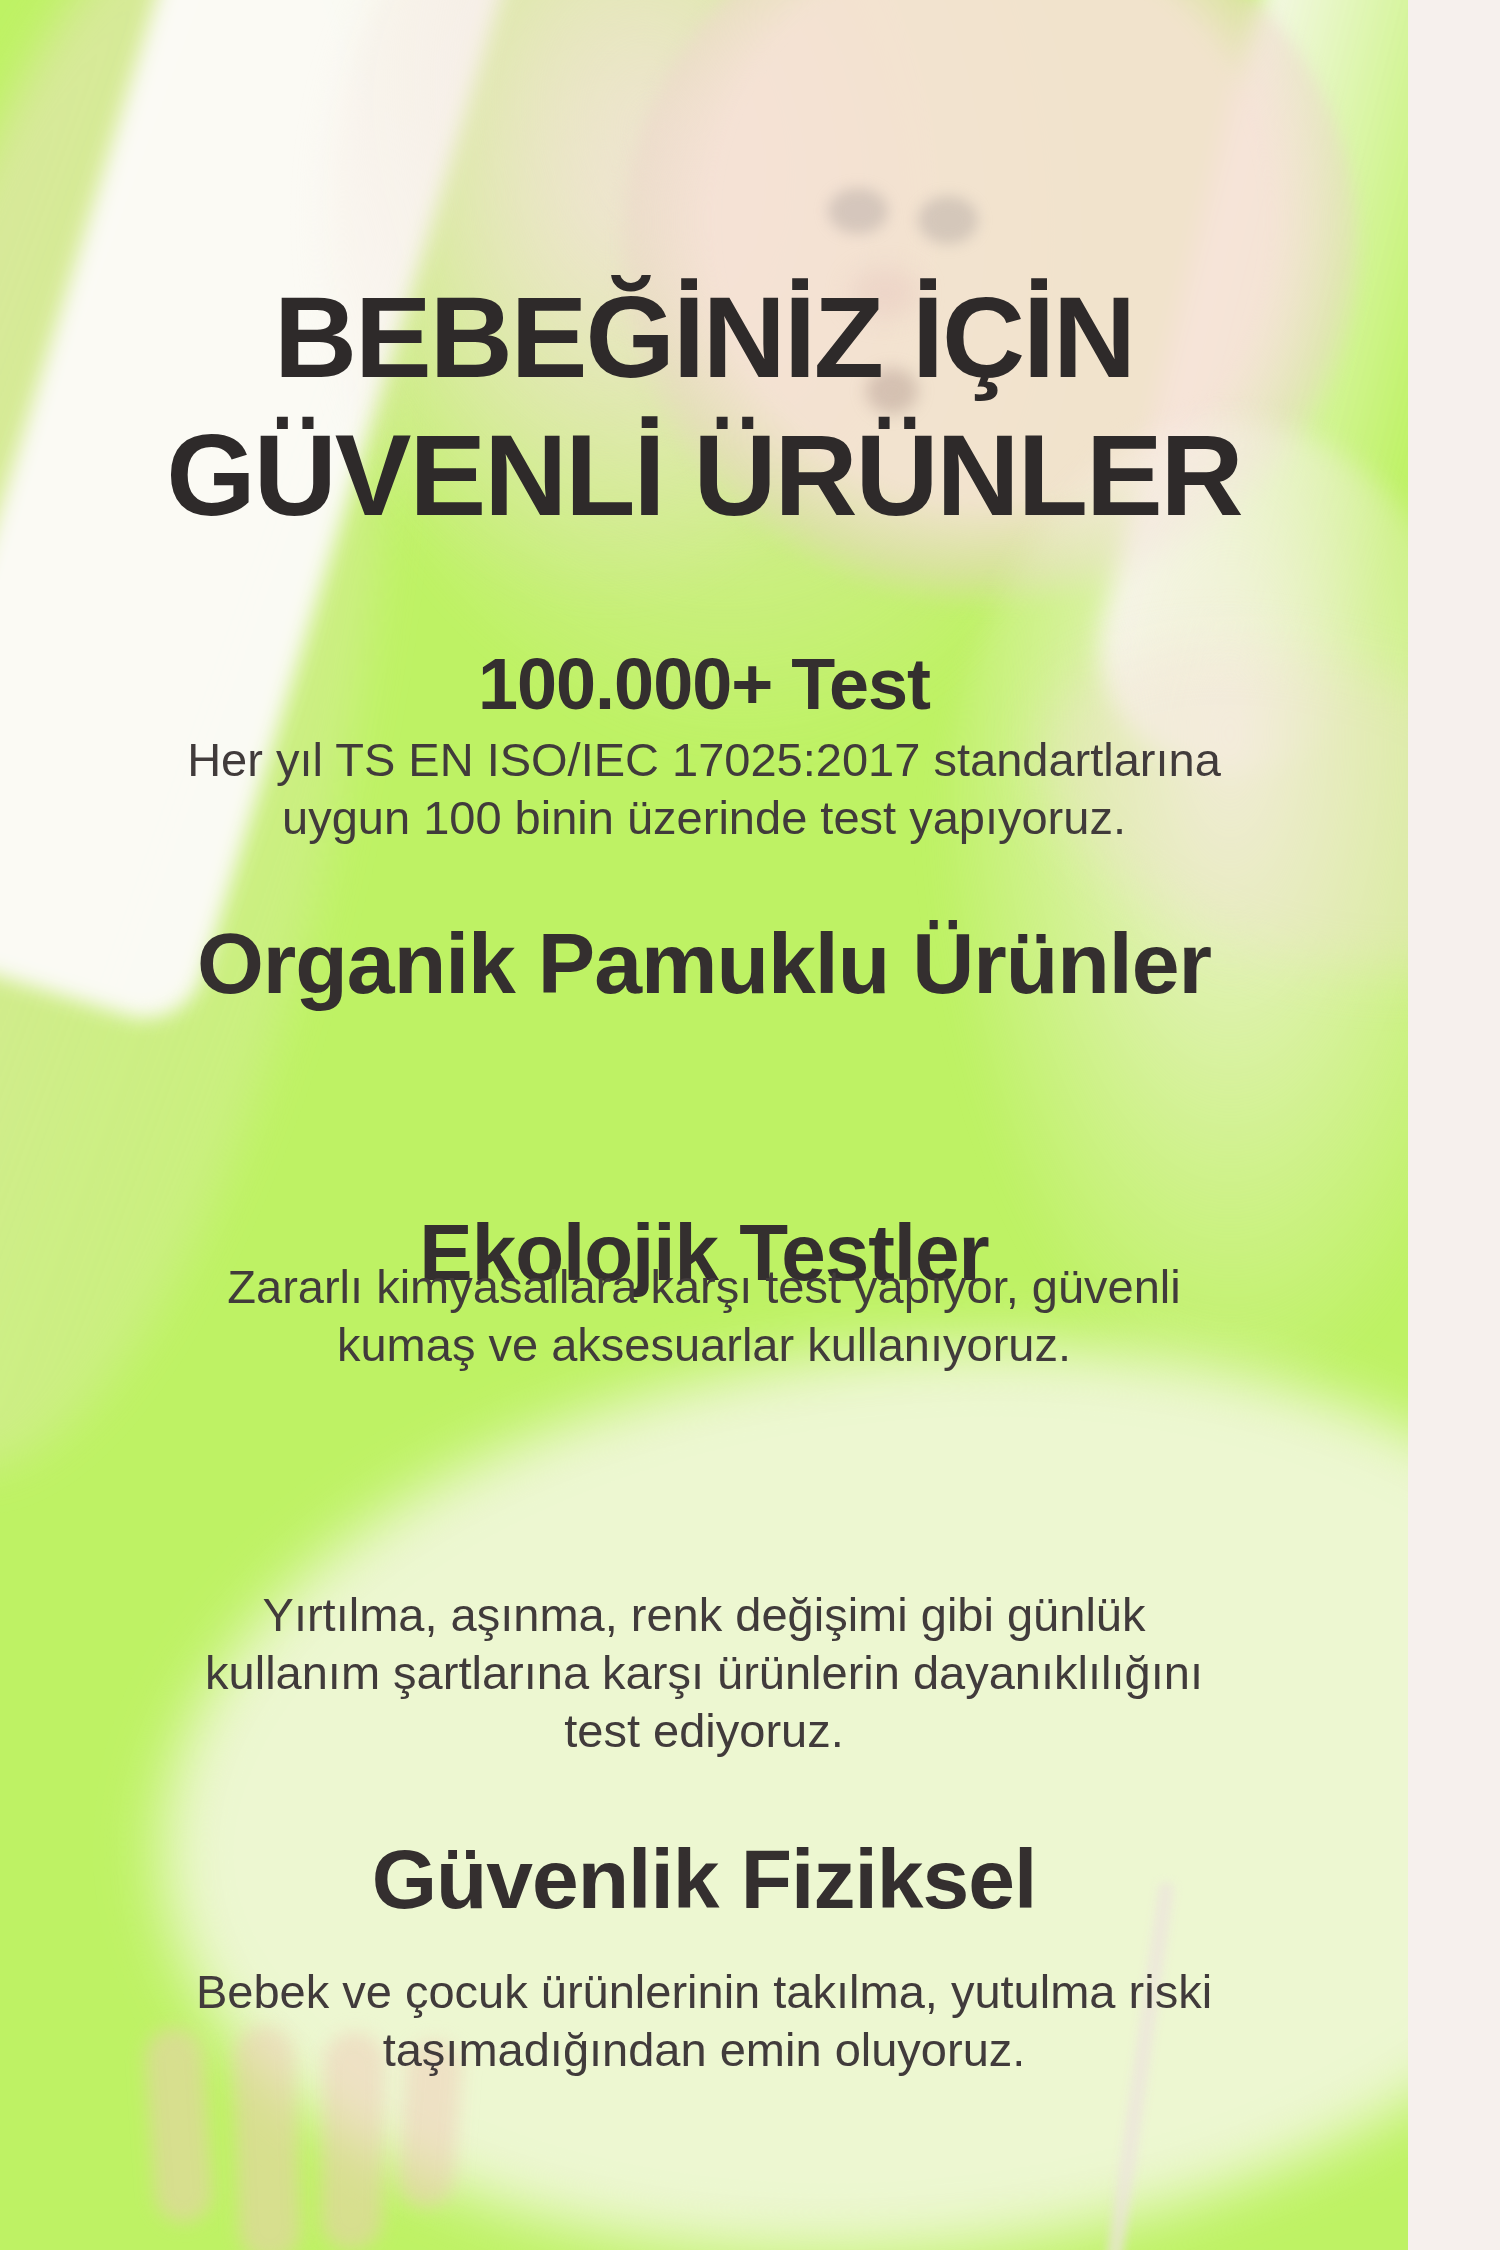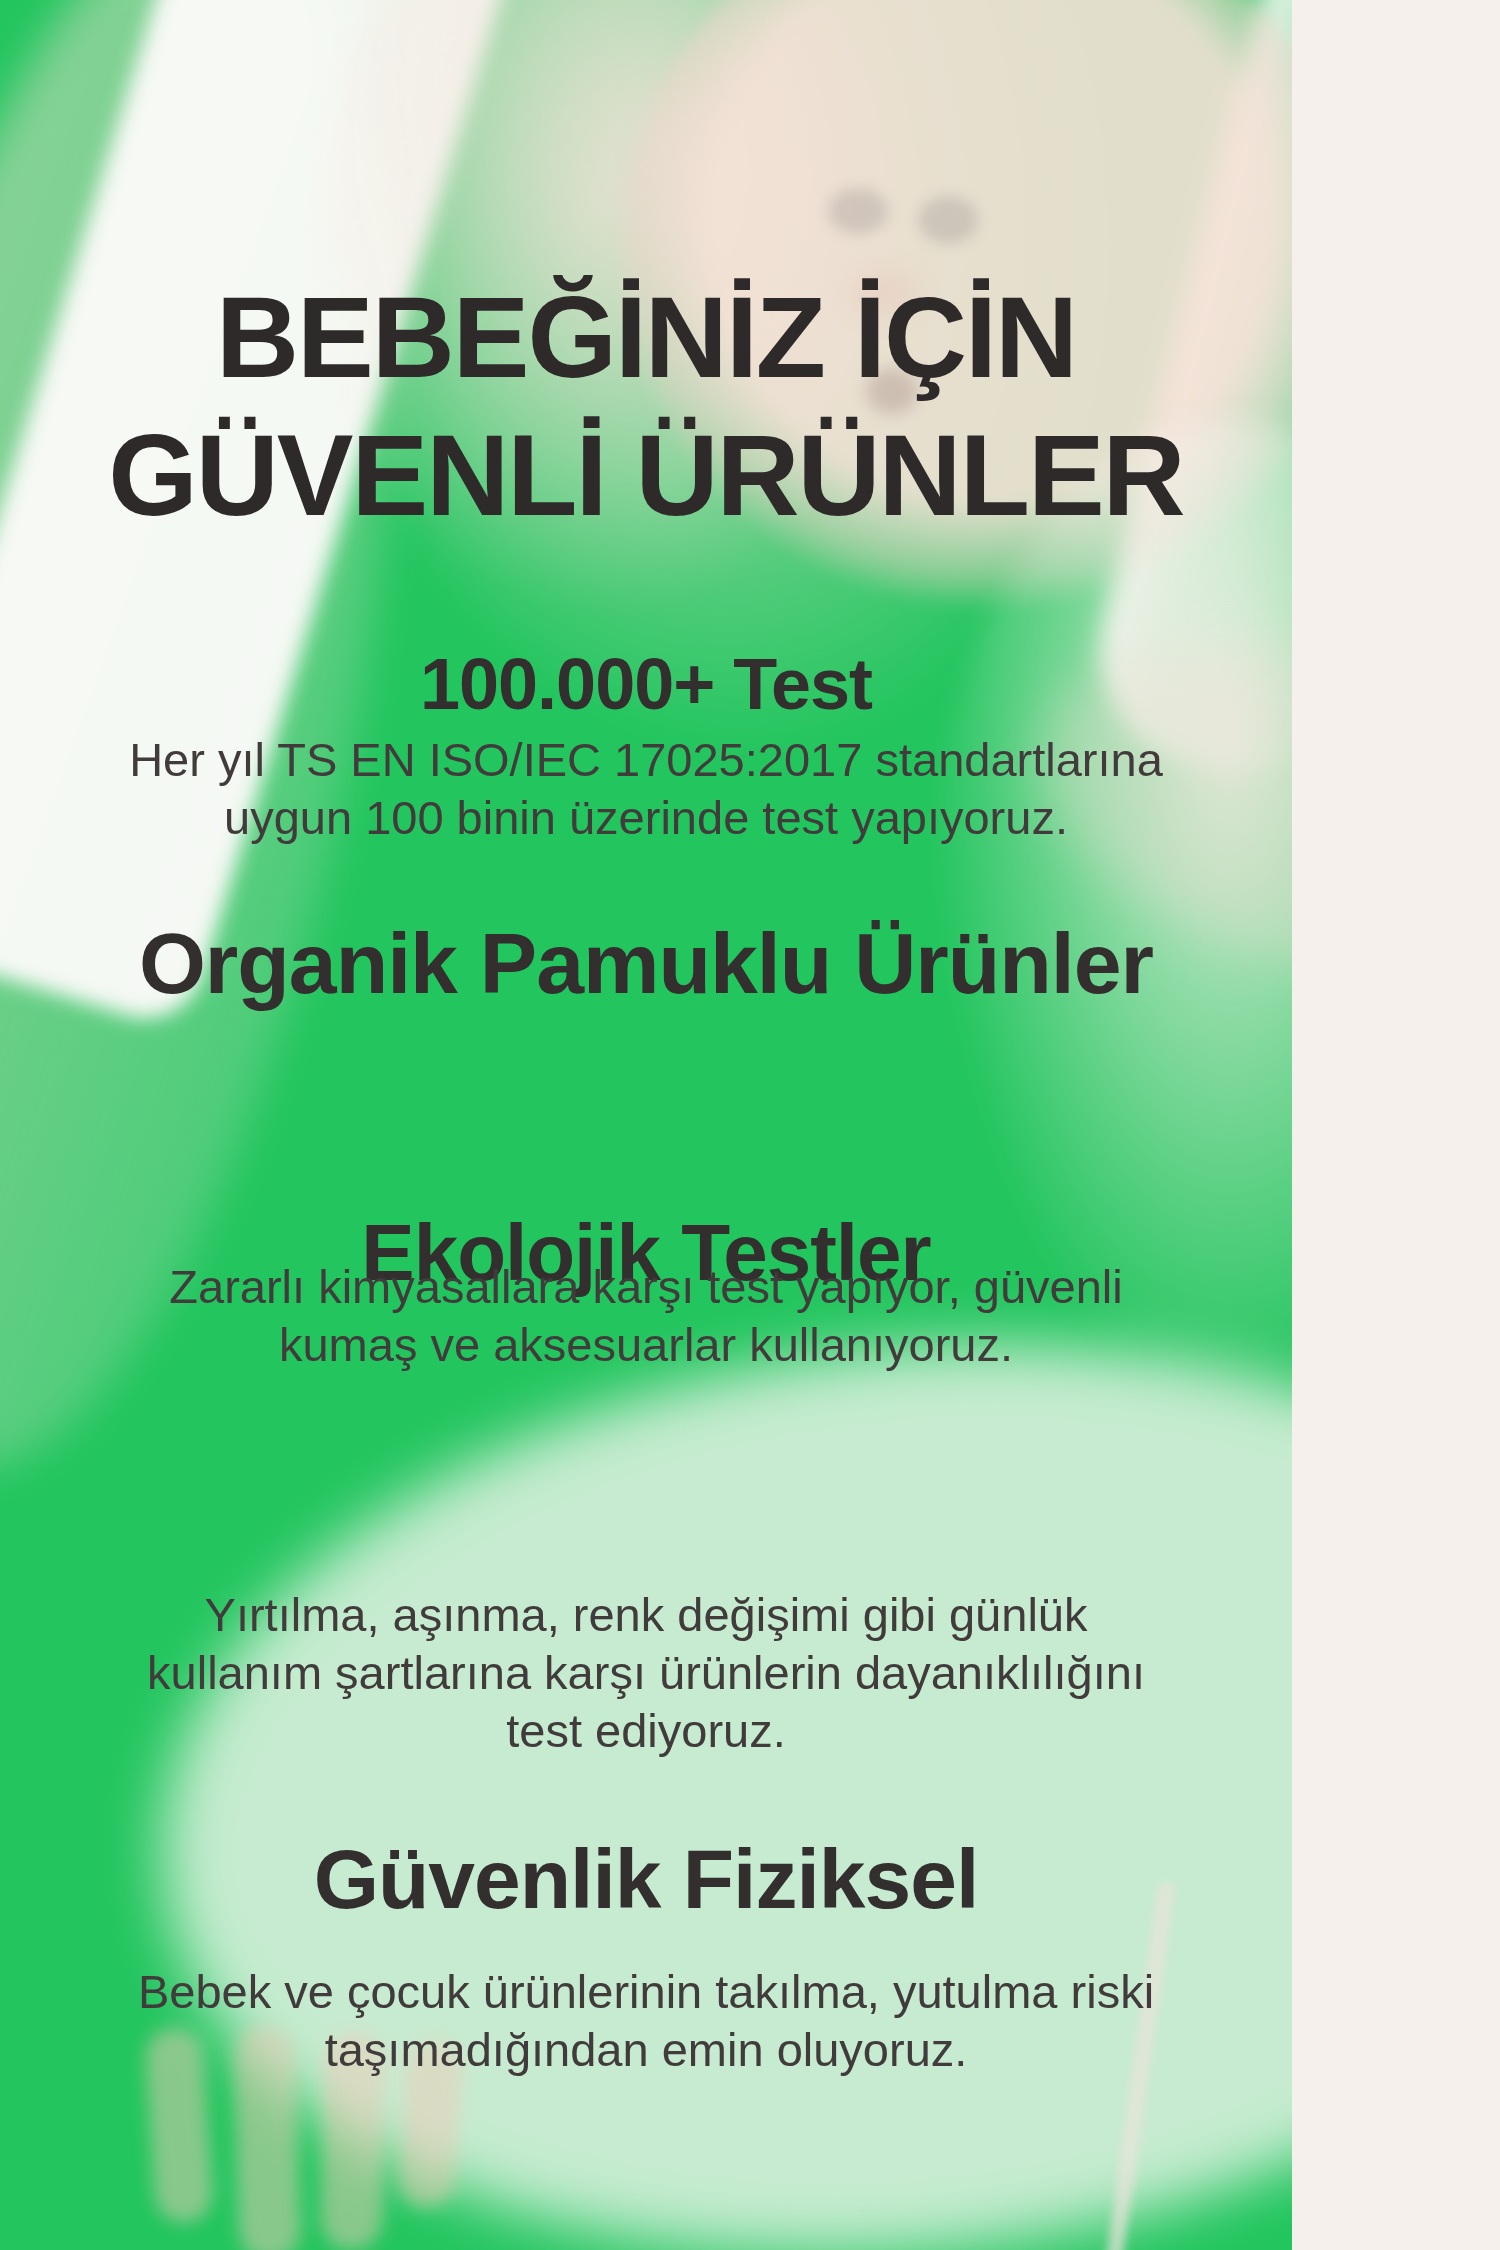--- a/index.html
+++ b/index.html
@@ -1,17 +1,17 @@
 <!DOCTYPE html>
 <html><head>
 <meta charset="utf-8">
 <style>
   html,body{margin:0;padding:0;}
   body{width:1500px;height:2250px;background:#f6f0ed;font-family:"Liberation Sans",sans-serif;}
-  .canvas{position:relative;width:1292px;height:2250px;overflow:hidden;background:#22c55e;}
+  .canvas{position:relative;width:1408px;height:2250px;overflow:hidden;background:#bef264;}
 
   
   .bg{position:absolute;inset:0;}
   .shape{position:absolute;border-radius:50%;}
   .skin-left{left:-160px;top:-120px;width:520px;height:1600px;transform:rotate(10deg);
     background:linear-gradient(100deg,rgba(243,222,211,.55),rgba(246,238,232,.15));filter:blur(22px);}
   .vest-strap{left:30px;top:-140px;width:330px;height:1150px;transform:rotate(17deg);border-radius:60px;
     background:rgba(253,251,250,.95);filter:blur(10px);}
   .chest-skin{left:300px;top:-80px;width:620px;height:700px;
     background:radial-gradient(ellipse at 50% 40%,rgba(246,228,219,.7),rgba(246,228,219,0) 70%);filter:blur(14px);}

